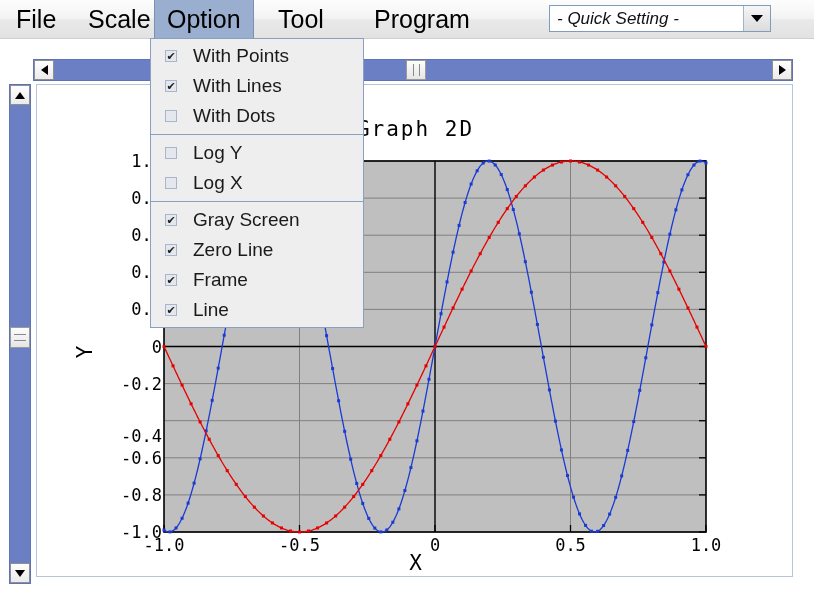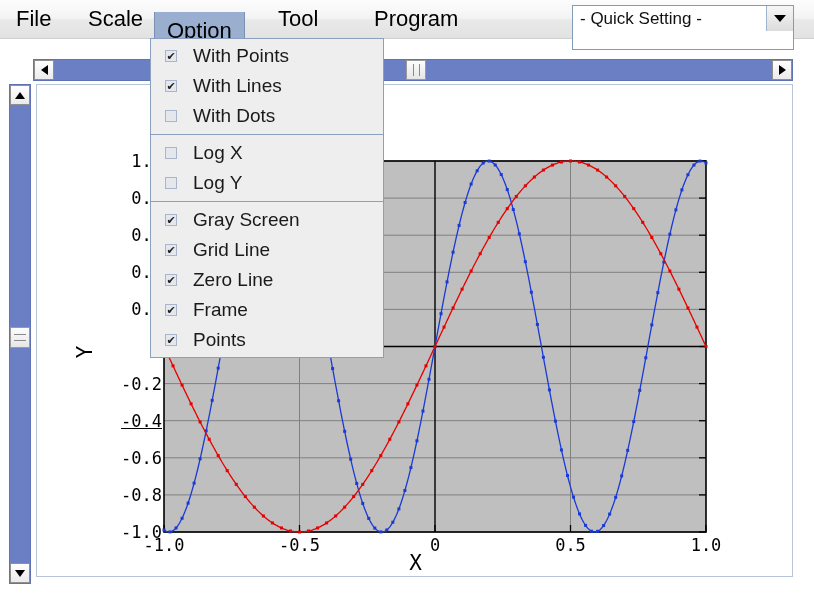--- a/index.html
+++ b/index.html
@@ -10,31 +10,31 @@
     position:relative;
   }
   
   #menubar{
     position:absolute;left:0;top:0;width:814px;height:38px;
     background:linear-gradient(180deg,#fdfdfd 0%,#f3f3f3 48%,#e9e9e9 52%,#e2e2e2 100%);
     border-bottom:1px solid #cfcfcf;
   }
   .menu-item{
     position:absolute;top:0;height:38px;line-height:38px;
-    font-size:22px;color:#000;padding:0 12px;cursor:default;
+    font-size:25px;color:#000;padding:0 12px;cursor:default;
     white-space:nowrap;
   }
   .menu-item.active{
     background:#9aafd0;
-    border-left:1px solid #7b90b4;border-right:1px solid #7b90b4;margin-top:12px;
+    border-left:1px solid #7b90b4;border-right:1px solid #7b90b4;
   }
   
   #quick-setting{
-    position:absolute;left:572px;top:5px;width:222px;height:45px;
-    border:1px solid #7f9db9;background:#ffffff;box-sizing:border-box;
+    position:absolute;left:549px;top:5px;width:222px;height:27px;
+    border:1px solid #7f9db9;background:#ffffff;box-sizing:border-box;font-style:italic;
   }
   #quick-setting .qs-text{
     position:absolute;left:7px;top:0;height:25px;line-height:25px;
     font-size:17px;color:#111;
   }
   #quick-setting .qs-arrow{
     position:absolute;right:0;top:0;width:26px;height:25px;
     background:linear-gradient(180deg,#f6f6f6,#dcdcdc);
     border-left:1px solid #9fb5cd;
     display:flex;align-items:center;justify-content:center;
@@ -82,21 +82,21 @@
   }
   #vthumb .grip{width:12px;height:5px;border-top:1px solid #8a8a8a;border-bottom:1px solid #8a8a8a;}
   
   #canvas-panel{
     position:absolute;left:36px;top:84px;width:757px;height:493px;
     background:#ffffff;border:1px solid #b8c4d8;box-sizing:border-box;
     overflow:hidden;
   }
   
   #option-menu{
-    position:absolute;left:150px;top:38px;width:234px;
+    position:absolute;left:150px;top:38px;width:214px;
     background:#eeeeee;border:1px solid #8ba0c0;box-sizing:border-box;
     z-index:40;padding:2px 0;
   }
   .mi{
     position:relative;height:30px;line-height:30px;
     font-size:19px;color:#1a1a1a;padding-left:42px;white-space:nowrap;cursor:default;
   }
   .mi .cb{
     position:absolute;left:14px;top:9px;width:12px;height:12px;
     border:1px solid #a9b6c9;background:#e4e8ee;box-sizing:border-box;
@@ -170,20 +170,21 @@
   <div id="vthumb">
     <span class="grip"></span>
   </div>
   <div class="sb-btn down">
       <span class="tri-d"></span>
     </div>
 </div>
 
 <div id="canvas-panel">
   <div id="plot-wrap">
+    <div id="chart-title">Graph 2D</div>
     <svg id="plot-svg" width="757" height="493" style="position:absolute;left:0;top:0;">
         <rect x="127" y="76" width="542" height="371" fill="#bfbfbf"></rect>
         <line x1="127" y1="76" x2="669" y2="76" stroke="#808080" stroke-width="1"></line>
         <line x1="127" y1="113.09999999999997" x2="669" y2="113.09999999999997" stroke="#808080" stroke-width="1"></line>
         <line x1="127" y1="150.2" x2="669" y2="150.2" stroke="#808080" stroke-width="1"></line>
         <line x1="127" y1="187.3" x2="669" y2="187.3" stroke="#808080" stroke-width="1"></line>
         <line x1="127" y1="224.4" x2="669" y2="224.4" stroke="#808080" stroke-width="1"></line>
         <line x1="127" y1="298.6" x2="669" y2="298.6" stroke="#808080" stroke-width="1"></line>
         <line x1="127" y1="335.7" x2="669" y2="335.7" stroke="#808080" stroke-width="1"></line>
         <line x1="127" y1="372.8" x2="669" y2="372.8" stroke="#808080" stroke-width="1"></line>
@@ -370,21 +371,21 @@
         </g>
       </svg>
     <div id="ytick-layer">
         <div class="ytick" style="top: 76px;">1.0</div>
         <div class="ytick" style="top: 113.1px;">0.8</div>
         <div class="ytick" style="top: 150.2px;">0.6</div>
         <div class="ytick" style="top: 187.3px;">0.4</div>
         <div class="ytick" style="top: 224.4px;">0.2</div>
         <div class="ytick" style="top: 261.5px;">0</div>
         <div class="ytick" style="top: 298.6px;">-0.2</div>
-        <div class="ytick" style="top: 336px; text-decoration: underline;">-0.4</div>
+        <div class="ytick" style="top: 351px;">-0.4</div>
         <div class="ytick" style="top: 372.8px;">-0.6</div>
         <div class="ytick" style="top: 409.9px;">-0.8</div>
         <div class="ytick" style="top: 447px;">-1.0</div>
       </div>
     <div id="xtick-layer">
         <div class="xtick" style="left: 127px;">-1.0</div>
         <div class="xtick" style="left: 262.5px;">-0.5</div>
         <div class="xtick" style="left: 398px;">0</div>
         <div class="xtick" style="left: 533.5px;">0.5</div>
         <div class="xtick" style="left: 669px;">1.0</div>
@@ -392,21 +393,20 @@
     <div id="y-axis-label">Y</div>
     <div id="x-axis-label">X</div>
   </div>
 </div>
 
 <div id="option-menu">
     <div class="mi"><span class="cb on"></span><span>With Points</span></div>
     <div class="mi"><span class="cb on"></span><span>With Lines</span></div>
     <div class="mi"><span class="cb"></span><span>With Dots</span></div>
     <div class="mdiv"></div>
+    <div class="mi"><span class="cb"></span><span>Log Y</span></div>
     <div class="mi"><span class="cb"></span><span>Log X</span></div>
-    <div class="mi"><span class="cb"></span><span>Log Y</span></div>
     <div class="mdiv"></div>
     <div class="mi"><span class="cb on"></span><span>Gray Screen</span></div>
-    <div class="mi"><span class="cb on"></span><span>Grid Line</span></div>
     <div class="mi"><span class="cb on"></span><span>Zero Line</span></div>
     <div class="mi"><span class="cb on"></span><span>Frame</span></div>
-    <div class="mi"><span class="cb on"></span><span>Points</span></div>
+    <div class="mi"><span class="cb on"></span><span>Line</span></div>
   </div>
 
 </body></html>

